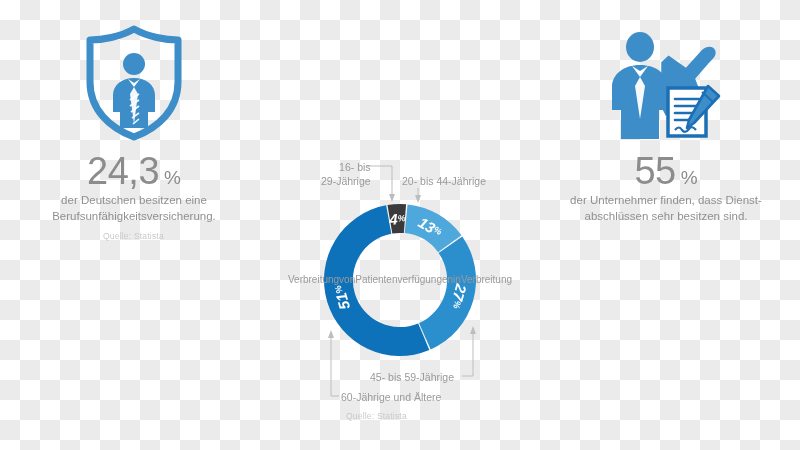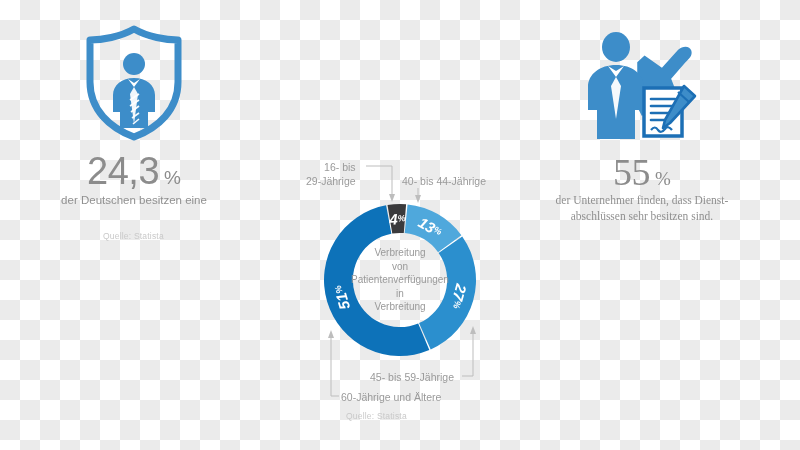--- a/index.html
+++ b/index.html
@@ -9,21 +9,21 @@
     background-color:#ffffff;
     background-image:
       linear-gradient(45deg,#ebebeb 25%,transparent 25%,transparent 75%,#ebebeb 75%),
       linear-gradient(45deg,#ebebeb 25%,transparent 25%,transparent 75%,#ebebeb 75%);
     background-size:40px 40px;
     background-position:0 0,20px 20px;
   }
   .panel{position:absolute;top:0;height:404px;}
   #panel-left{left:0;width:268px;}
   #panel-center{left:268px;width:264px;}
-  #panel-right{left:508px;width:268px;font-family:Liberation Serif, serif;}
+  #panel-right{left:532px;width:268px;}
 
   .icon-wrap{position:absolute;left:0;right:0;top:22px;height:122px;
     display:flex;align-items:center;justify-content:center;}
 
   .big-stat{position:absolute;left:0;right:0;text-align:center;
     color:#8c8c8c;white-space:nowrap;}
   #stat-left{top:150px;}
   #stat-right{top:150px;}
   .big-num{font-size:38px;font-weight:400;letter-spacing:-0.5px;vertical-align:baseline;}
   .pct-sign{font-size:19px;font-weight:400;margin-left:5px;vertical-align:baseline;}
@@ -34,31 +34,31 @@
   #desc-right{top:193px;padding:0 22px;}
 
   .source{position:absolute;color:#c9c9c9;font-size:8.5px;letter-spacing:.2px;margin-left:41px;}
   #source-left{left:62px;top:231px;}
   #source-center{left:305px;top:411px;}
 
   
   #donut-chart{position:absolute;left:320px;top:200px;width:160px;height:160px;}
   #donut-svg{display:block;}
   .center-text{position:absolute;left:0;top:0;width:160px;height:160px;
-    display:flex;flex-direction:column;align-items:center;justify-content:center;
+    display:flex;flex-direction:row;align-items:center;justify-content:center;
     text-align:center;color:#9a9a9a;font-size:10px;line-height:13.4px;
     pointer-events:none;}
   .seg-label{fill:#ffffff;font-family:"Liberation Sans",sans-serif;
     font-weight:700;font-style:italic;}
   .seg-label .num{font-size:15px;}
   .seg-label .sym{font-size:9px;}
 
   
   .callout{position:absolute;color:#9a9a9a;font-size:10.5px;line-height:14px;white-space:nowrap;}
-  #callout-16-29{left:306px;top:160px;text-align:right;}
+  #callout-16-29{left:321px;top:160px;text-align:right;}
   #callout-30-44{left:402px;top:174px;}
   #callout-45-59{left:370px;top:370px;}
   #callout-60plus{left:341px;top:390px;}
   #leader-lines{position:absolute;left:0;top:0;width:800px;height:450px;
     pointer-events:none;}
   .ll{stroke:#bdbdbd;stroke-width:1;fill:none;}
   .lh{fill:#bdbdbd;}
 </style>
 </head>
 <body>
@@ -81,20 +81,21 @@
       </g>
     </svg>
   </div>
 
   <div class="big-stat" id="stat-left">
     <span class="big-num">24,3</span><span class="pct-sign">%</span>
   </div>
 
   <div class="desc" id="desc-left">
     <div>der Deutschen besitzen eine</div>
+    <div>Berufsunfähigkeitsversicherung.</div>
   </div>
 
   <div class="source" id="source-left">Quelle: Statista</div>
 </div>
 
 <div class="panel" id="panel-center"></div>
 
 <svg id="leader-lines">
 
   <path class="ll" d="M366 166 L392 166 L392 196"></path>
@@ -107,21 +108,21 @@
   <polygon class="lh" points="473,326 470,334 476,334"></polygon>
 
   <path class="ll" d="M339 396 L331 396 L331 336"></path>
   <polygon class="lh" points="331,330 328,338 334,338"></polygon>
 </svg>
 
 <div class="callout" id="callout-16-29">
   <div>16- bis</div>
   <div>29-Jährige</div>
 </div>
-<div class="callout" id="callout-30-44">40- bis 44-Jährige</div>
+<div class="callout" id="callout-30-44">20- bis 44-Jährige</div>
 <div class="callout" id="callout-45-59">45- bis 59-Jährige</div>
 <div class="callout" id="callout-60plus">60-Jährige und Ältere</div>
 
 <div id="donut-chart">
   <svg id="donut-svg" width="160" height="160" viewBox="0 0 160 160">
     <g id="donut-segments">
         <path d="M67.5217996607664 5.031376454586351 A76 76 0 0 1 86.10555643510577 4.245645797632605 L83.78544498976558 33.03230039453222 A47.12 47.12 0 0 0 72.26351578967517 33.519453401843535 Z" fill="#3a3a3c"></path>
         <path d="M87.55872110638981 4.376817474825771 A76 76 0 0 1 141.38459982395736 35.19005797311702 L118.05845189085358 52.21783594333256 A47.12 47.12 0 0 0 84.68640708596169 33.11362683439198 Z" fill="#4fa8dc"></path>
         <path d="M142.23352366728662 36.37674322161082 A76 76 0 0 1 110.68541077263846 149.52988972891043 L99.02495467903584 123.10853163192446 A47.12 47.12 0 0 0 118.5847846737177 52.953580797398715 Z" fill="#2b8fce"></path>
         <path d="M109.34495977026313 150.10615761886854 A76 76 0 1 1 66.08489340953551 5.28474179542701 L71.37263391391201 33.676539913164746 A47.12 47.12 0 1 0 98.19387505756315 123.46581772369848 Z" fill="#0d72b9"></path>

